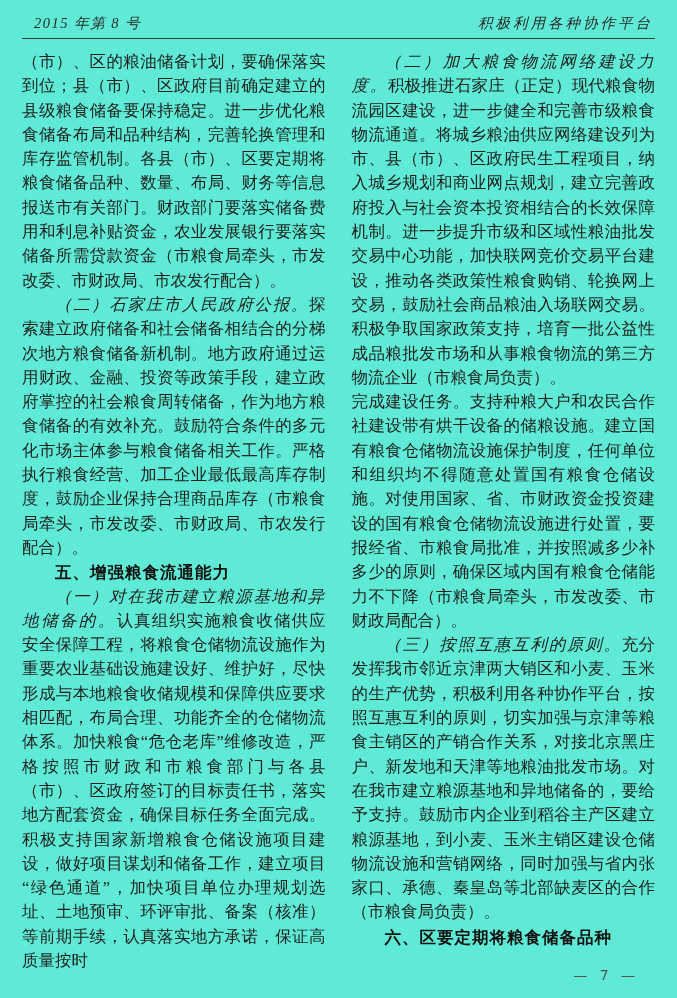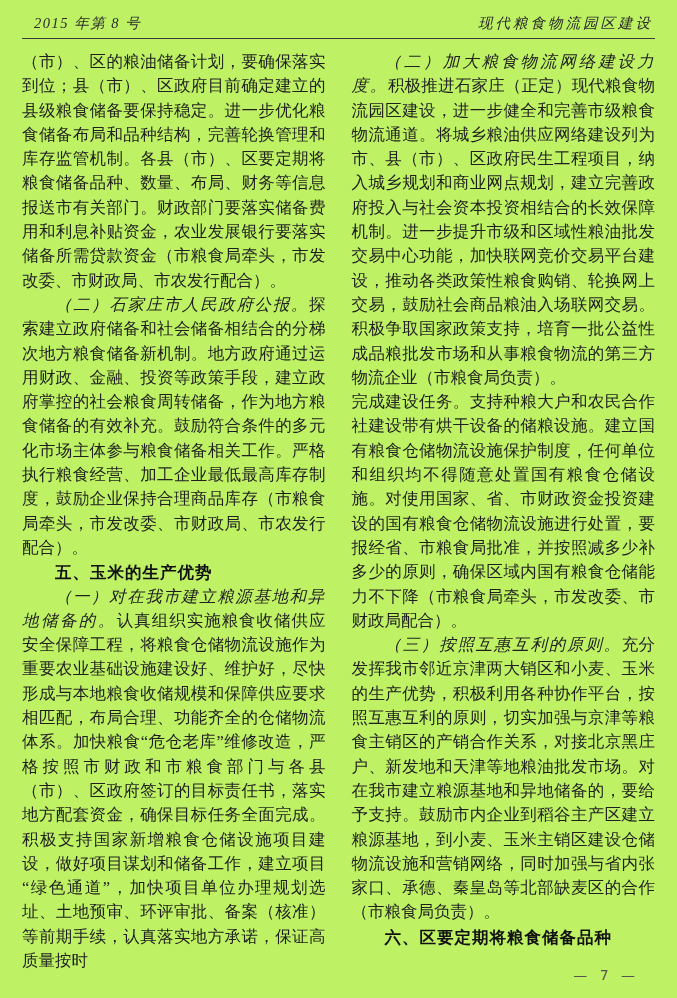--- a/index.html
+++ b/index.html
@@ -5,21 +5,21 @@
   html, body { margin: 0; padding: 0; }
   body {
     background: #e8e8e6;
     font-family: "Liberation Serif", "DejaVu Serif", serif;
   }
   .page {
     position: relative;
     width: 677px;
     height: 998px;
     margin: 0 auto;
-    background: #bef264;
+    background: #5eead4;
     color: #1f1f1f;
     overflow: hidden;
     box-sizing: border-box;
     padding: 0 22px;
   }
   .header {
     display: flex;
     justify-content: space-between;
     align-items: baseline;
     padding-top: 14px;
@@ -78,30 +78,30 @@
     font-family: "DejaVu Sans", sans-serif;
   }
 </style>
 </head>
 <body>
 
 <div class="page">
 
   <div class="header">
     <span class="issue">2015 年第 8 号</span>
-    <span class="journal">现代粮食物流园区建设</span>
+    <span class="journal">积极利用各种协作平台</span>
   </div>
   <div class="rule"></div>
 
   <div class="columns">
 
     <div class="col">
       <p class="para"><span>（市）、区的粮油储备计划，要确保落实到位；县（市）、区政府目前确定建立的县级粮食储备要保持稳定。进一步优化粮食储备布局和品种结构，完善轮换管理和库存监管机制。各县（市）、区要定期将粮食储备品种、数量、布局、财务等信息报送市有关部门。财政部门要落实储备费用和利息补贴资金，农业发展银行要落实储备所需贷款资金（市粮食局牵头，市发改委、市财政局、市农发行配合）。</span></p>
       <p class="para indent"><span class="lead">（二）石家庄市人民政府公报。</span><span>探索建立政府储备和社会储备相结合的分梯次地方粮食储备新机制。地方政府通过运用财政、金融、投资等政策手段，建立政府掌控的社会粮食周转储备，作为地方粮食储备的有效补充。鼓励符合条件的多元化市场主体参与粮食储备相关工作。严格执行粮食经营、加工企业最低最高库存制度，鼓励企业保持合理商品库存（市粮食局牵头，市发改委、市财政局、市农发行配合）。</span></p>
-      <h3 class="section-heading">五、玉米的生产优势</h3>
+      <h3 class="section-heading">五、增强粮食流通能力</h3>
       <p class="para indent"><span class="lead">（一）对在我市建立粮源基地和异地储备的。</span><span>认真组织实施粮食收储供应安全保障工程，将粮食仓储物流设施作为重要农业基础设施建设好、维护好，尽快形成与本地粮食收储规模和保障供应要求相匹配，布局合理、功能齐全的仓储物流体系。加快粮食“危仓老库”维修改造，严格按照市财政和市粮食部门与各县（市）、区政府签订的目标责任书，落实地方配套资金，确保目标任务全面完成。积极支持国家新增粮食仓储设施项目建设，做好项目谋划和储备工作，建立项目“绿色通道”，加快项目单位办理规划选址、土地预审、环评审批、备案（核准）等前期手续，认真落实地方承诺，保证高质量按时</span></p>
     </div>
 
     <div class="col">
       <p class="para indent"><span class="lead">（二）加大粮食物流网络建设力度。</span><span>积极推进石家庄（正定）现代粮食物流园区建设，进一步健全和完善市级粮食物流通道。将城乡粮油供应网络建设列为市、县（市）、区政府民生工程项目，纳入城乡规划和商业网点规划，建立完善政府投入与社会资本投资相结合的长效保障机制。进一步提升市级和区域性粮油批发交易中心功能，加快联网竞价交易平台建设，推动各类政策性粮食购销、轮换网上交易，鼓励社会商品粮油入场联网交易。积极争取国家政策支持，培育一批公益性成品粮批发市场和从事粮食物流的第三方物流企业（市粮食局负责）。</span></p>
       <p class="para"><span>完成建设任务。支持种粮大户和农民合作社建设带有烘干设备的储粮设施。建立国有粮食仓储物流设施保护制度，任何单位和组织均不得随意处置国有粮食仓储设施。对使用国家、省、市财政资金投资建设的国有粮食仓储物流设施进行处置，要报经省、市粮食局批准，并按照减多少补多少的原则，确保区域内国有粮食仓储能力不下降（市粮食局牵头，市发改委、市财政局配合）。</span></p>
       <p class="para indent"><span class="lead">（三）按照互惠互利的原则。</span><span>充分发挥我市邻近京津两大销区和小麦、玉米的生产优势，积极利用各种协作平台，按照互惠互利的原则，切实加强与京津等粮食主销区的产销合作关系，对接北京黑庄户、新发地和天津等地粮油批发市场。对在我市建立粮源基地和异地储备的，要给予支持。鼓励市内企业到稻谷主产区建立粮源基地，到小麦、玉米主销区建设仓储物流设施和营销网络，同时加强与省内张家口、承德、秦皇岛等北部缺麦区的合作（市粮食局负责）。</span></p>
       <h3 class="section-heading">六、区要定期将粮食储备品种</h3>
     </div>
 

